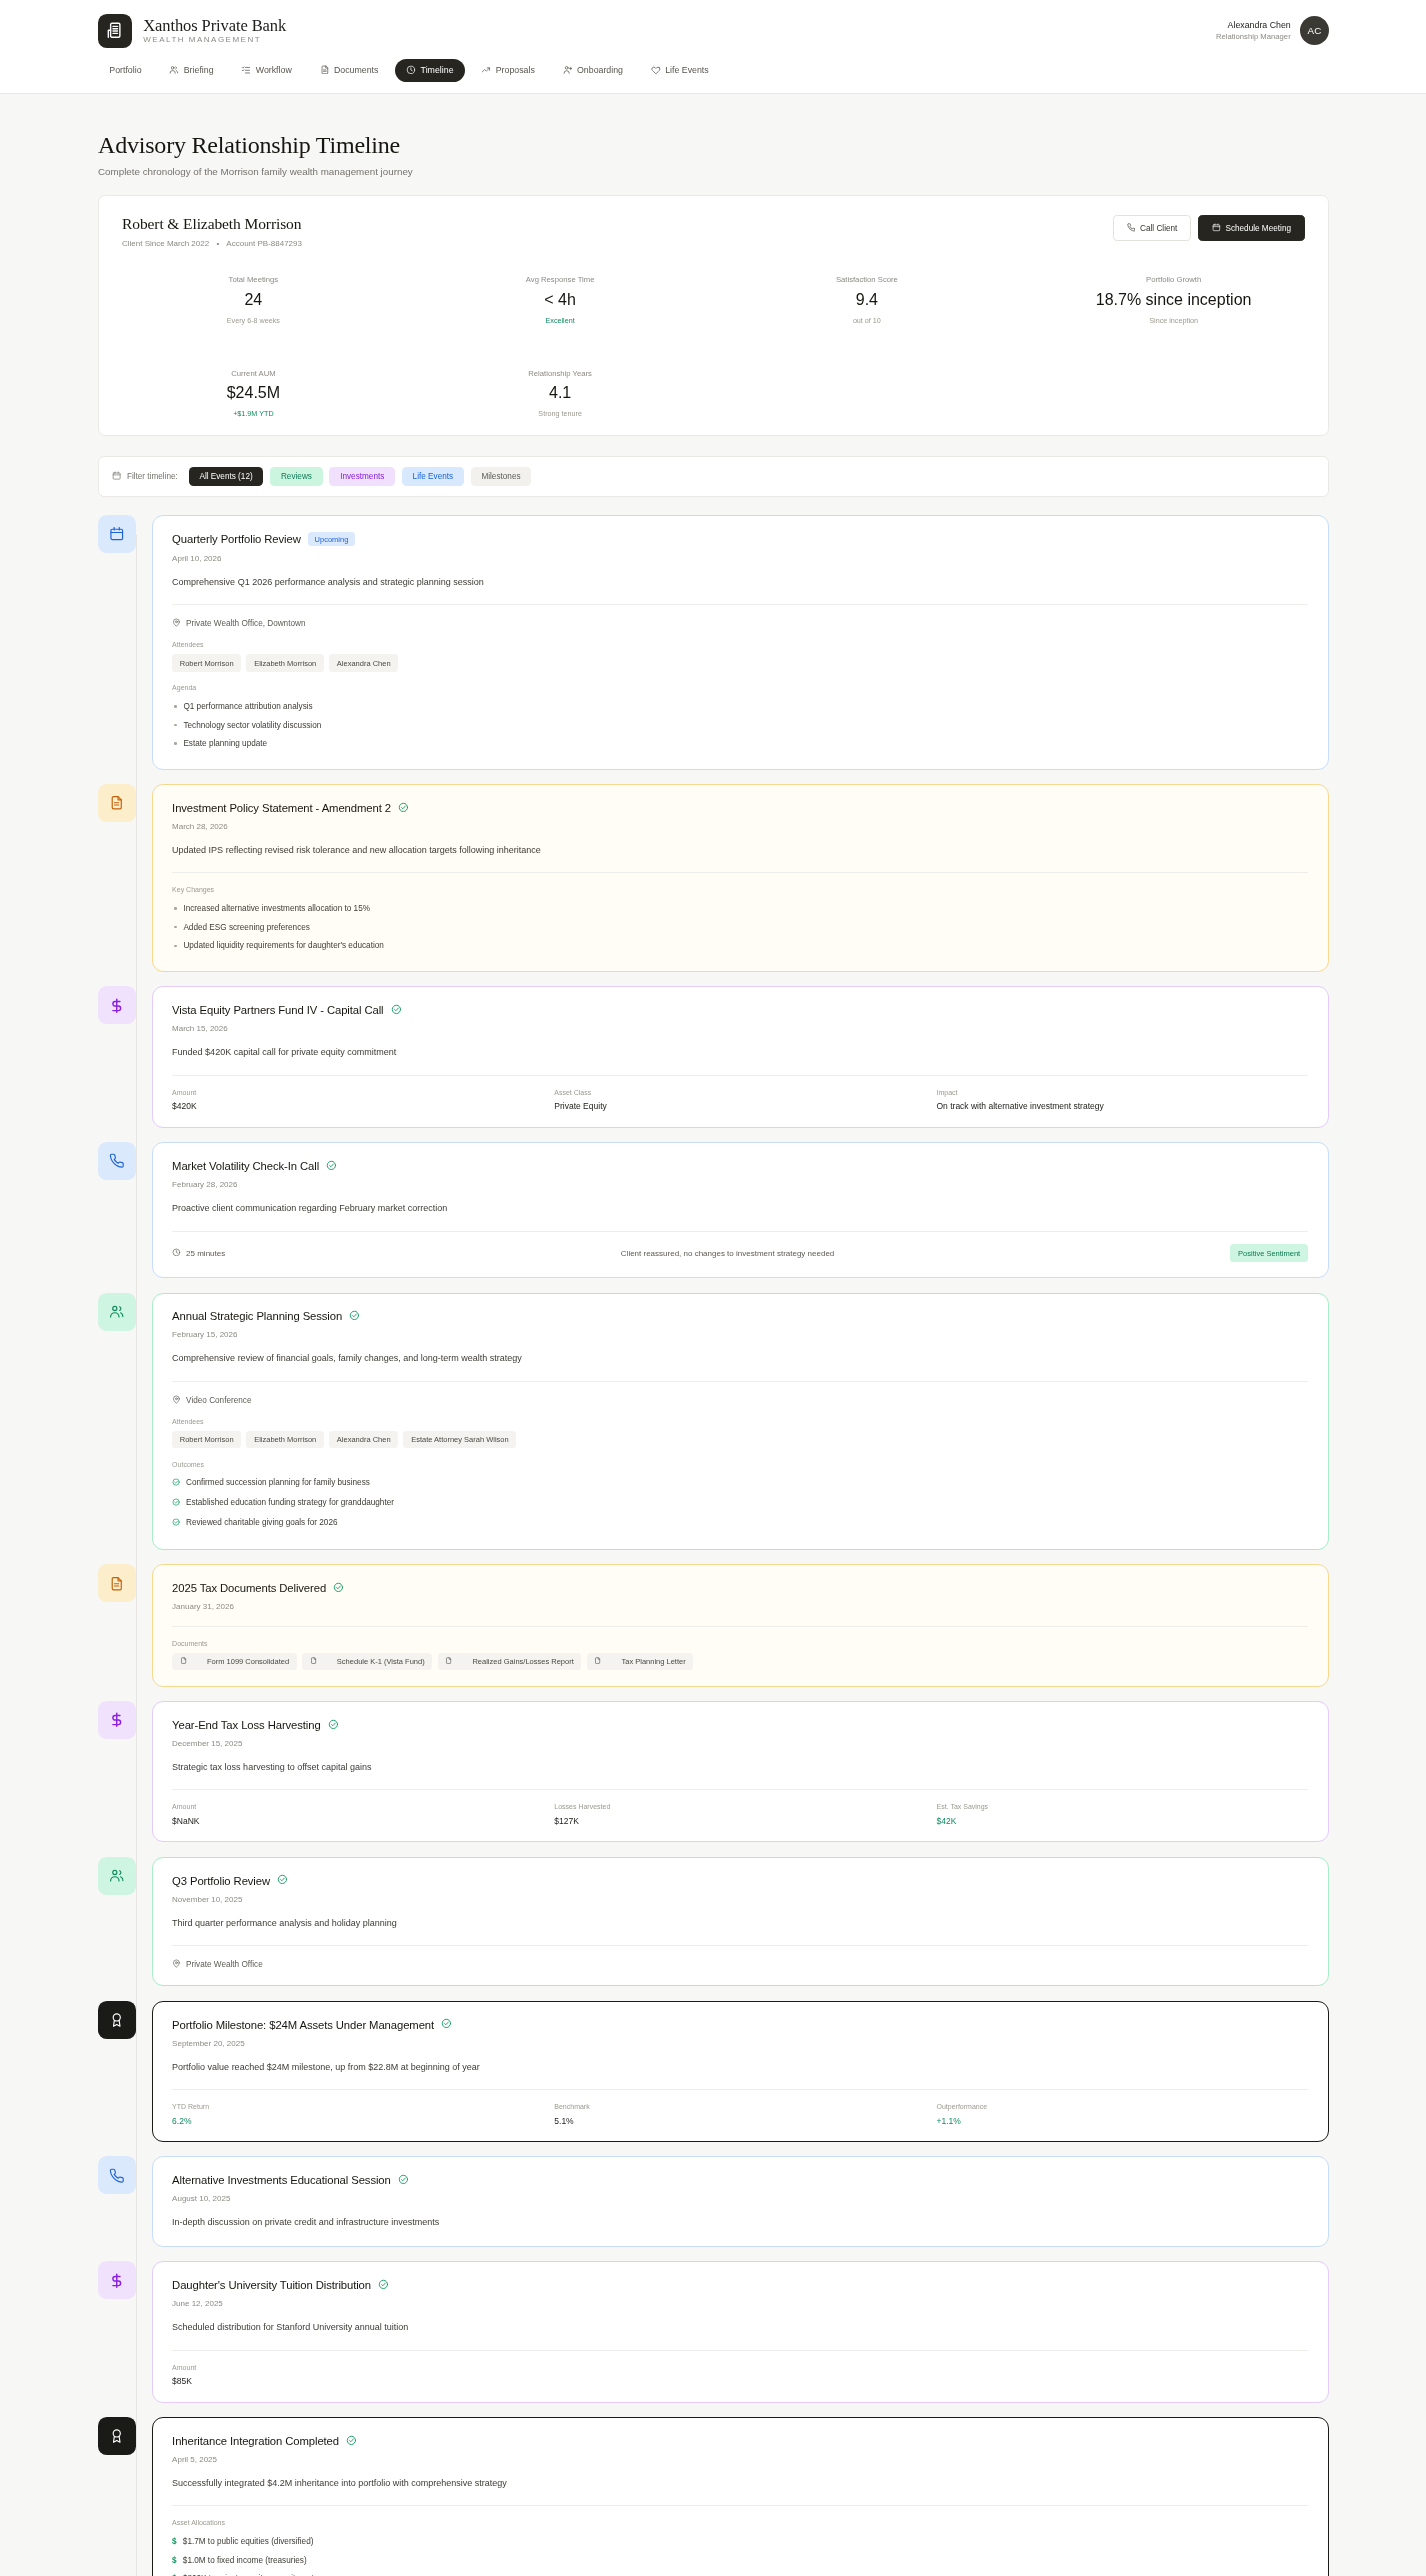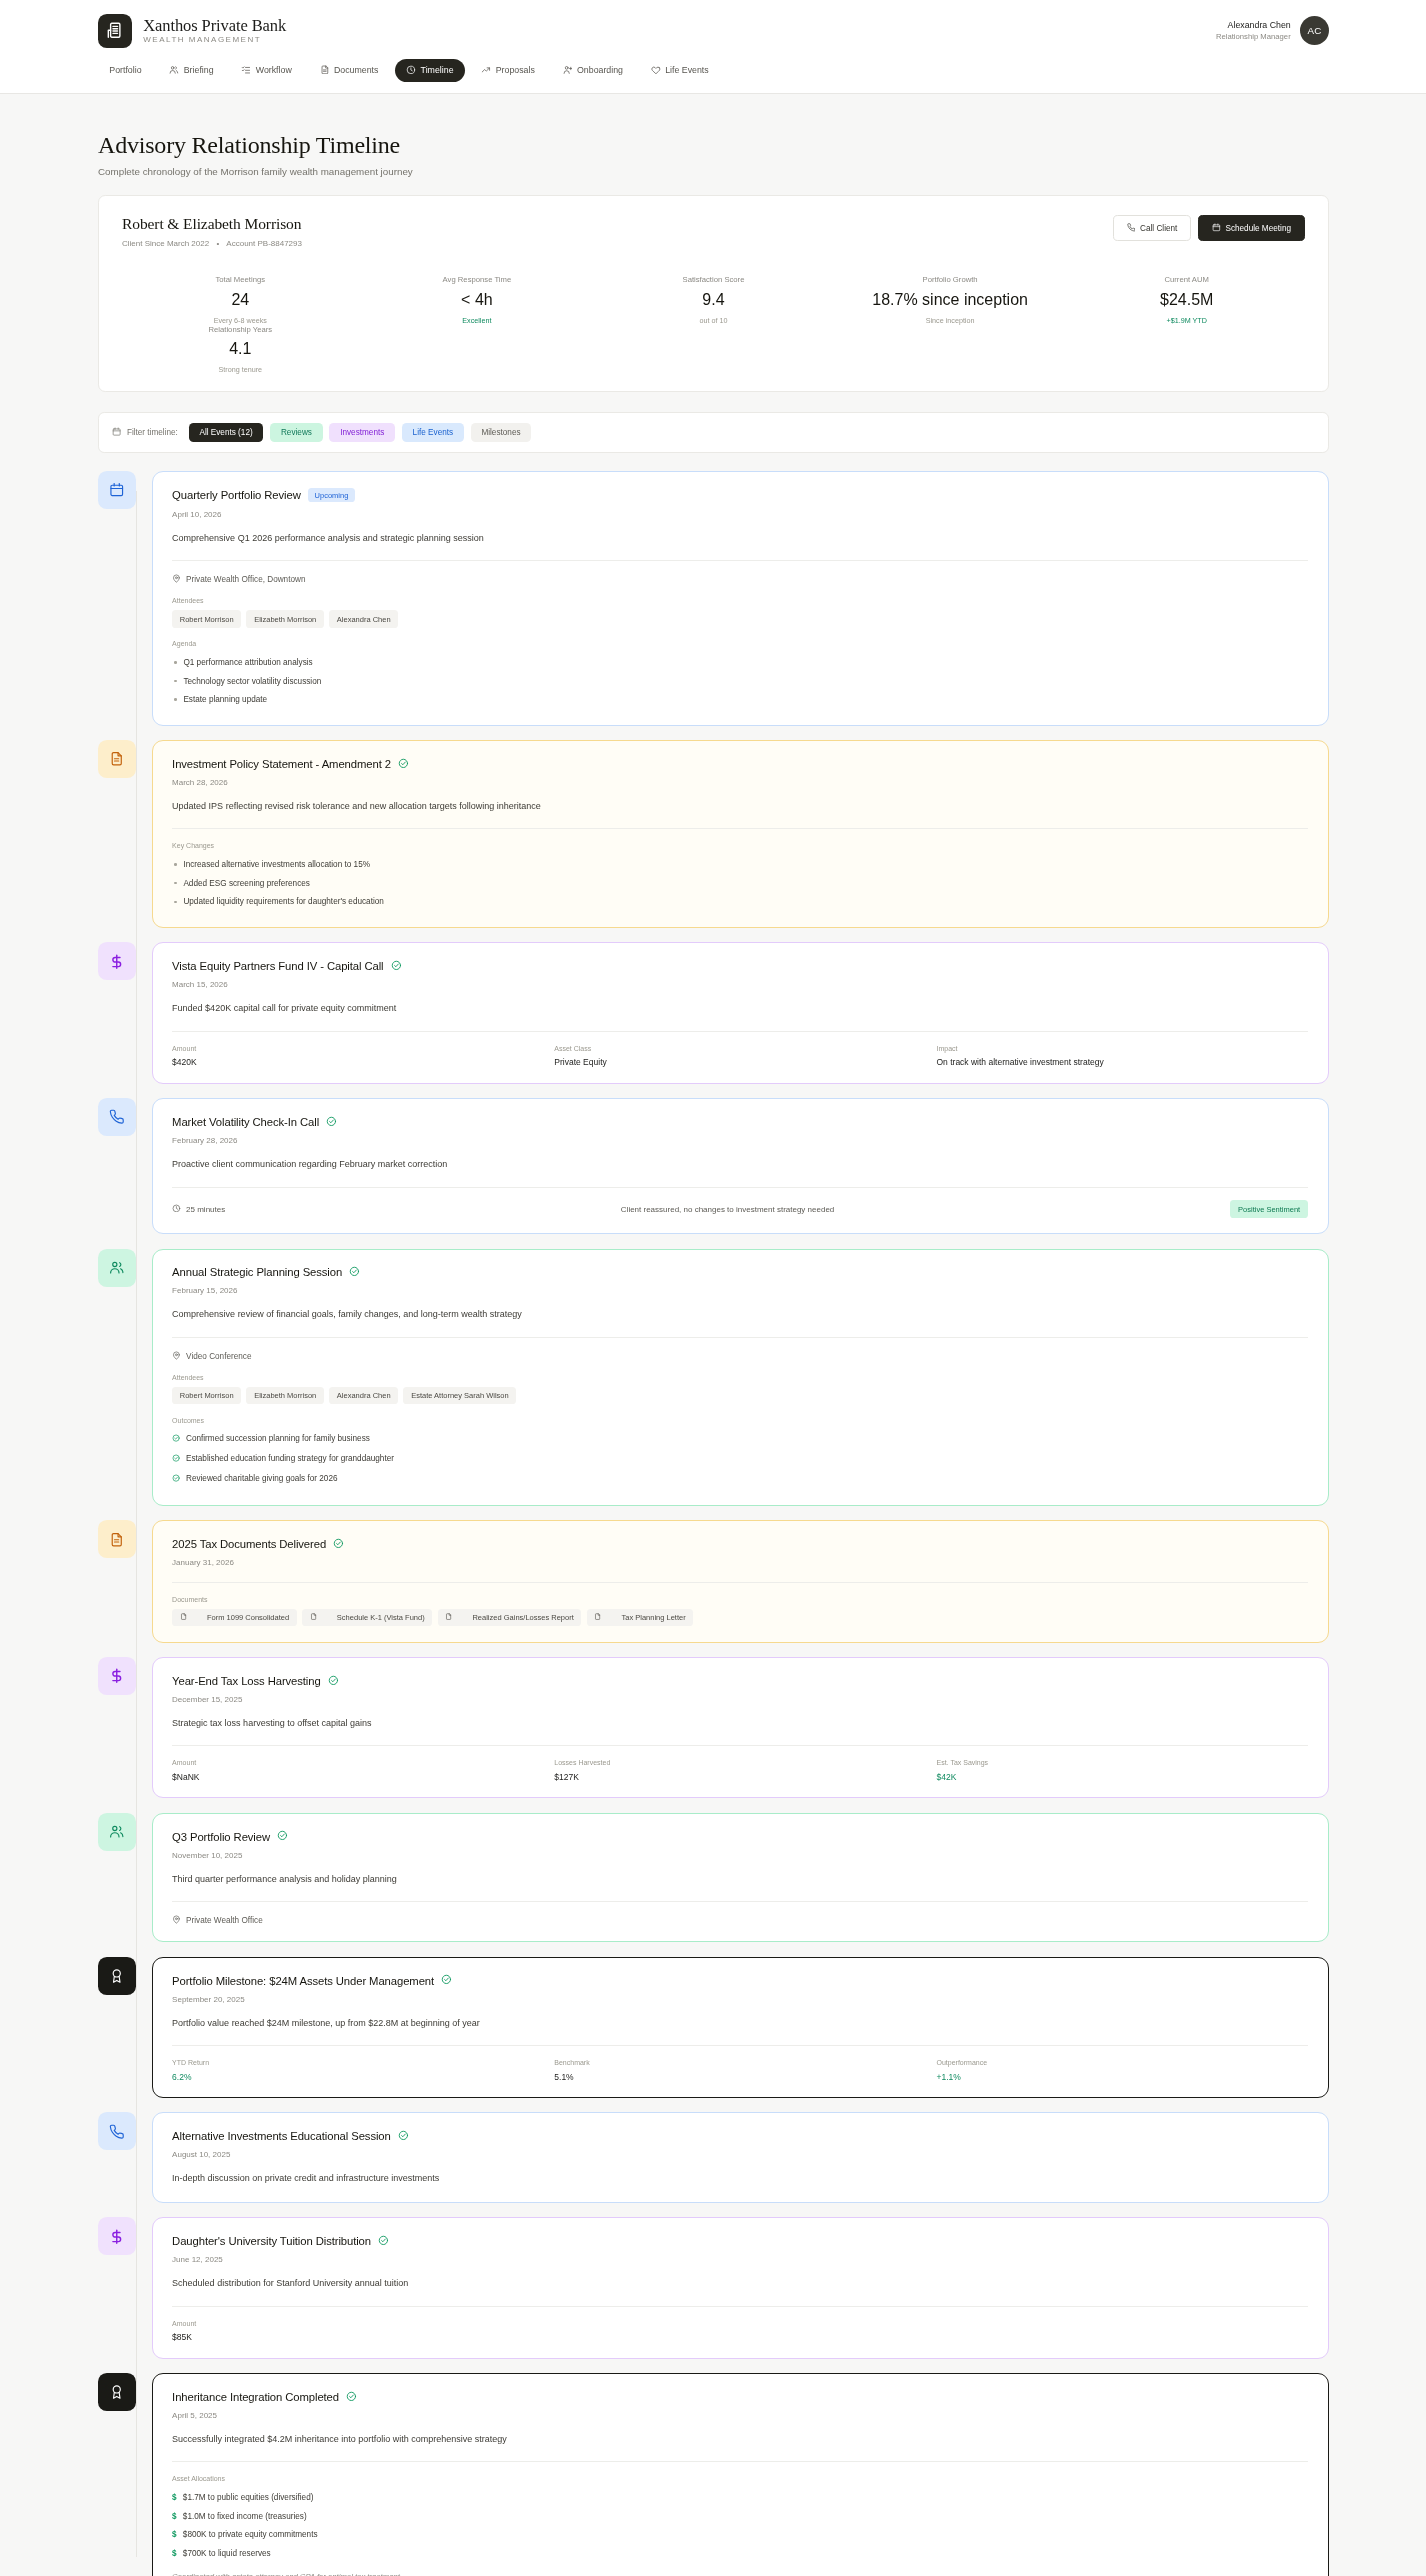--- a/index.html
+++ b/index.html
@@ -107,22 +107,22 @@
   .btn {
     display: flex; align-items: center; gap: 4.6px;
     padding: 6.7px 13px; border-radius: 4.6px;
     font-size: 8.2px; cursor: pointer; white-space: nowrap;
   }
   .btn svg { width: 8.8px; height: 8.8px; }
   .btn-outline { background: #fff; border: 0.5px solid #e2e1dc; color: #33322c; }
   .btn-dark { background: #26251f; border: 0.5px solid #26251f; color: #fff; }
 
   .stats {
-    display: grid; grid-template-columns: repeat(5, 1fr);
-    margin-top: 23px; padding-top: 4.1px;
+    display: grid; grid-template-columns: repeat(4, 1fr);
+    margin-top: 23px; padding-top: 4.1px; gap: 44px;
   }
   .stat { text-align: center; padding: 0 5.2px; }
   .stat-label { font-size: 7.7px; color: #8c8a84; }
   .stat-value {
     font-family: Liberation Sans, sans-serif;
     font-size: 16px; color: #16150f; margin-top: 6.7px; line-height: 1.18;
   }
   .stat-note { font-size: 7.2px; color: #9b998f; margin-top: 5.7px; }
   .stat-note.pos { color: #0f8a5f; }
 

